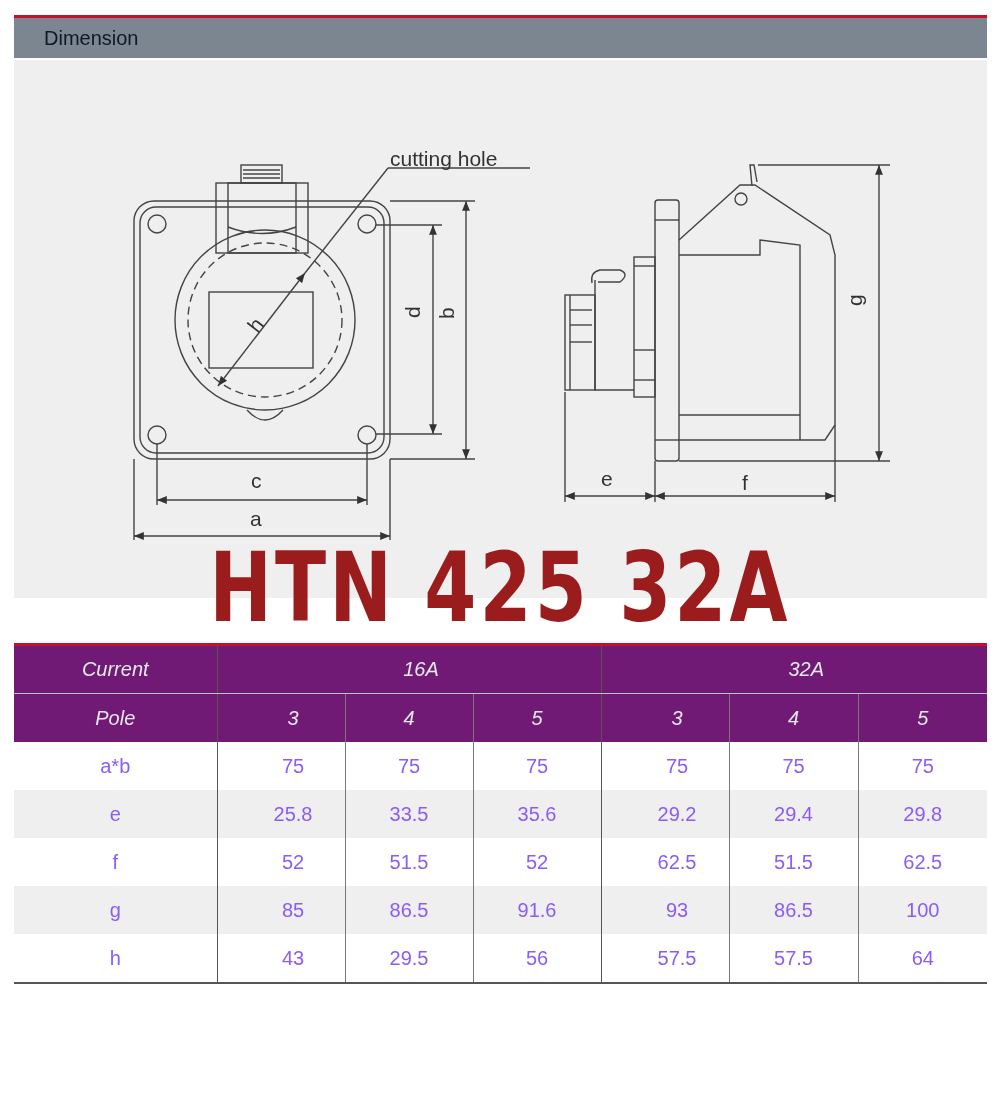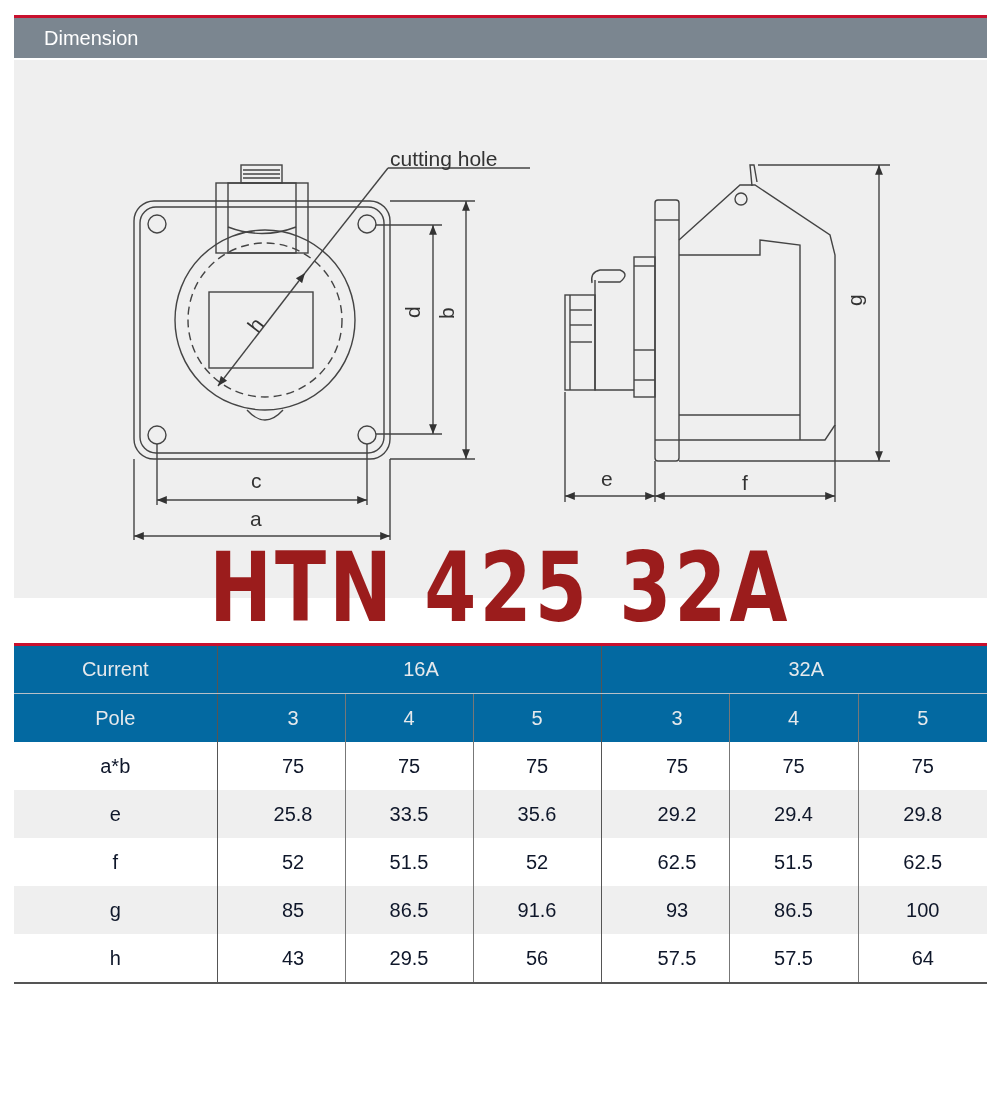--- a/index.html
+++ b/index.html
@@ -1,30 +1,30 @@
 <!DOCTYPE html>
 <html><head>
 <meta charset="utf-8">
 <style>
   html, body { margin:0; padding:0; background:#ffffff; }
   body { width:1000px; height:1100px; position:relative; overflow:hidden;
          font-family:"Liberation Sans", "DejaVu Sans", sans-serif; }
   .section-header { position:absolute; left:14px; top:15px; width:973px; height:43px;
          background:#7b8690; border-top:3px solid #c8102e; box-sizing:border-box; }
-  .section-header .title { position:absolute; left:30px; top:9px; font-size:20px; color:#ffffff; }
+  .section-header .title { position:absolute; left:30px; top:9px; font-size:20px; color:#0f172a; }
   .drawing-panel { position:absolute; left:14px; top:60px; width:973px; height:538px; background:#efefef; }
   .drawing-panel svg { position:absolute; left:0; top:0; }
   .product-title { position:absolute; left:0; top:538px; width:1000px; text-align:center;
          font-family:"DejaVu Sans", sans-serif; font-weight:bold; font-size:96px; color:#9b1c1c;
          letter-spacing:4px; line-height:100px; transform:scaleX(0.78); transform-origin:center; }
   table.dim { position:absolute; left:14px; top:643px; width:973px; border-collapse:collapse;
          border-top:3px solid #c8102e; table-layout:fixed; }
   table.dim td, table.dim th { height:48px; padding:0; text-align:center; font-size:20px;
-         font-weight:normal; color:#0f172a; }
-  table.dim thead th { background:#0369a1; color:#e6e9ec; }
+         font-weight:normal; color:#8b5cf6; }
+  table.dim thead th { background:#701a75; color:#e6e9ec;font-style:italic; }
   table.dim thead tr:first-child th { border-bottom:1px solid #b8c0c7; height:47px; }
   table.dim td.sep, table.dim th.sep { border-left:1.5px solid #555;padding-left:24px; }
   table.dim th.thin, table.dim td.thin { border-left:1px solid #777; }
   table.dim tbody tr:nth-child(even) td { background:#efefef; }
   table.dim tbody tr:last-child td { border-bottom:2px solid #555; }
   sup { font-size:12px; }
 </style>
 </head>
 <body>
 

